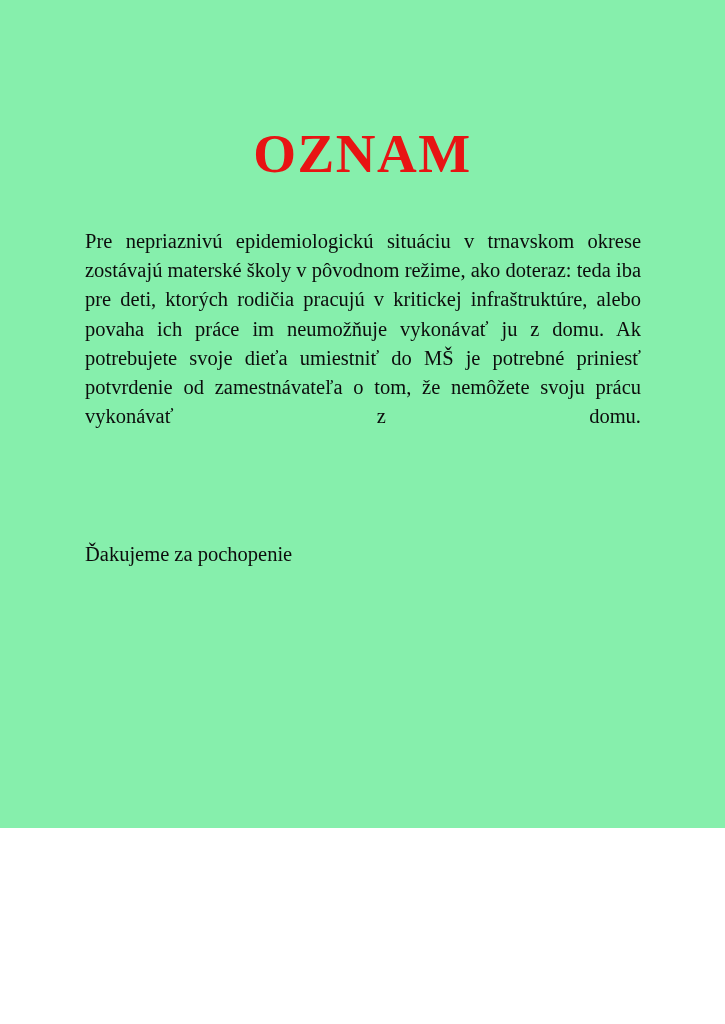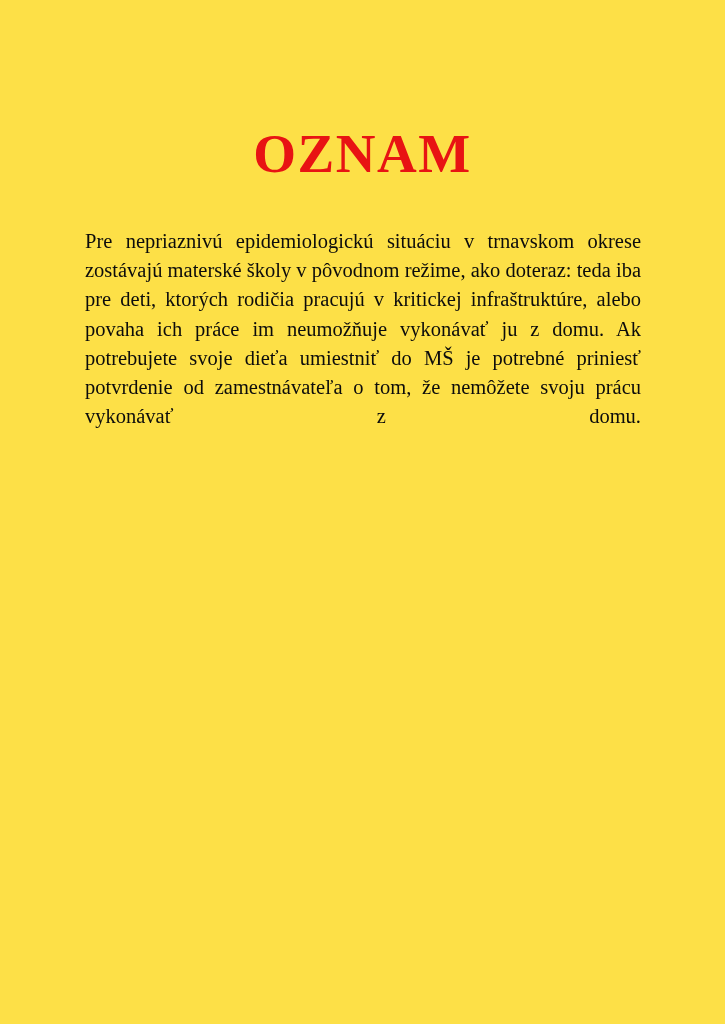--- a/index.html
+++ b/index.html
@@ -13,22 +13,22 @@
     background: #ffffff;
     font-family: "Liberation Serif", "DejaVu Serif", serif;
     color: #000000;
     overflow: hidden;
     -webkit-font-smoothing: antialiased;
   }
 
   .page {
     position: relative;
     width: 725px;
-    height: 1024px;
-    background: #fde047;
+    height: 828px;
+    background: #86efac;
     box-sizing: border-box;
   }
 
   
   .doc-title {
     position: absolute;
     left: 0;
     top: 88px;
     width: 725px;
     text-align: center;
@@ -103,14 +103,15 @@
   <h1 class="doc-title">OZNAM</h1>
 
   <div class="body-block">
 
 
 
     <p class="para para-main">Pre nepriaznivú epidemiologickú situáciu v trnavskom okrese zostávajú materské školy v pôvodnom režime, ako doteraz: teda iba pre deti, ktorých rodičia pracujú v kritickej infraštruktúre, alebo povaha ich práce im neumožňuje vykonávať ju z domu. Ak potrebujete svoje dieťa umiestniť do MŠ je potrebné priniesť potvrdenie od zamestnávateľa o tom, že nemôžete svoju prácu vykonávať z domu.</p>
 
   </div>
 
+  <p class="para-closing">Ďakujeme za pochopenie</p>
 
 </div>
 
 </body></html>

